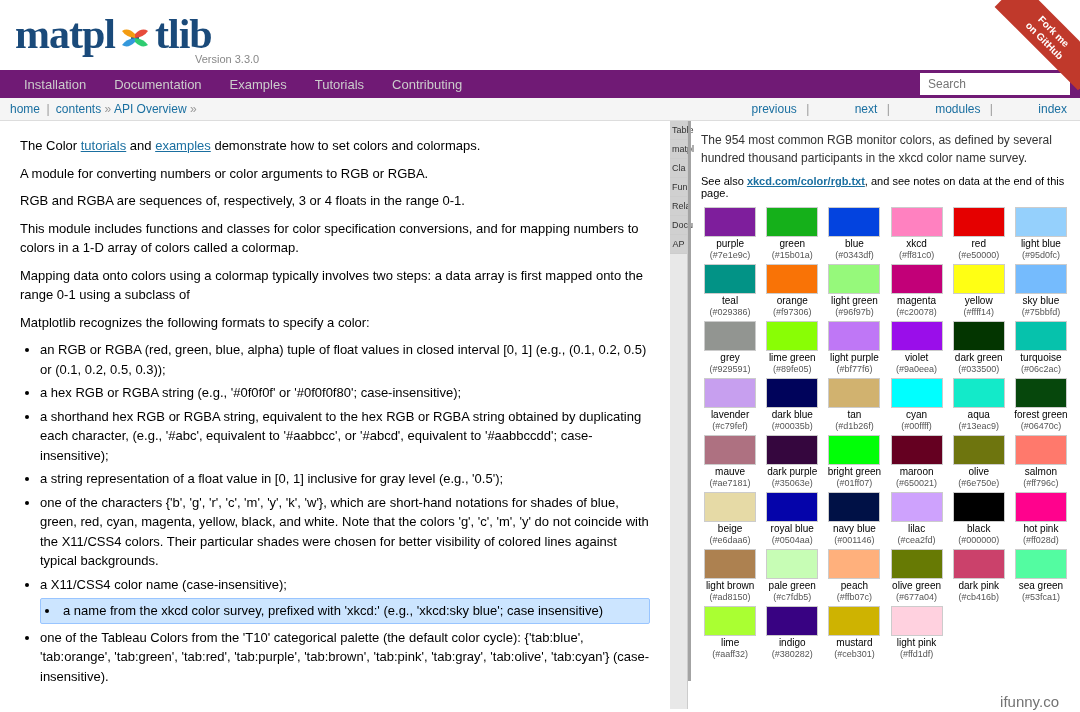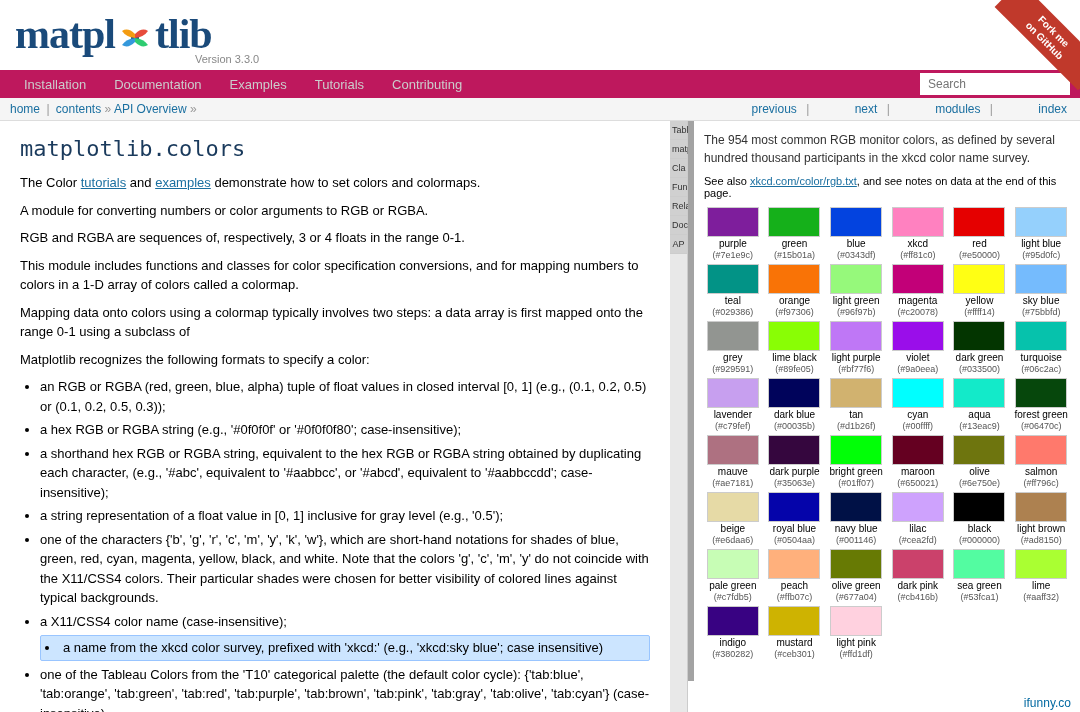--- a/index.html
+++ b/index.html
@@ -27,21 +27,21 @@
       font-weight: bold;
       padding: 5px 35px;
       transform: rotate(45deg);
       white-space: nowrap;
       text-align: center;
       line-height: 1.3;
     }
 
     
     #navbar {
-      background: #be185d;
+      background: #701a75;
       display: flex;
       align-items: center;
       padding: 14px 10px;
       height: 26px;
     }
     .nav-item {
       color: #ccc;
       padding: 0 14px;
       height: 36px;
       display: flex;
@@ -96,21 +96,21 @@
     .intro-text a { color: #1a6fa0; }
 
     .bullet-list { margin-left: 20px; margin-bottom: 8px; }
     .bullet-list li { margin-bottom: 4px; line-height: 1.5; }
 
     
     #right-panel {
       flex: 1;
       padding: 10px;
       font-size: 11px;
-      border-left: 6px solid #a3a3a3;
+      border-left: 3px solid #a3a3a3;
       overflow-y: auto;
       max-height: 560px;
     }
 
     #right-panel-header {
       font-size: 12px;
       line-height: 1.5;
       margin-bottom: 8px;
       color: #333;
     }
@@ -163,23 +163,23 @@
       font-size: 9px;
       color: #333;
       background: #d0d0d0;
       cursor: pointer;
       text-align: center;
     }
 
     .ifunny-watermark {
       position: fixed;
       bottom: 0;
-      right: 4px;
-      font-size: 12px;
-      color: #0369a1;
+      right: 16px;
+      font-size: 15px;
+      color: #737373;
       padding: 2px 5px;
       background: rgba(255,255,255,0.8);
     }
 
     #right-wrapper {
       display: flex;
       flex: 1;
     }
   </style>
 </head>
@@ -236,21 +236,20 @@
       <span class="breadcrumb-sep"> | </span>
       <a>modules</a>
       <span class="breadcrumb-sep"> | </span>
       <a>index</a>
     </div>
   </div>
 
   <div id="main-layout">
 
     <div id="content">
-      <div id="page-title">matplotlib.colors</div>
 
       <p class="intro-text">
         <span>The Color </span><a href="#" style="color:#1a6fa0;">tutorials</a><span> and </span><a href="#" style="color:#1a6fa0;">examples</a><span> demonstrate how to set colors and colormaps.</span>
       </p>
       <p class="intro-text">A module for converting numbers or color arguments to RGB or RGBA.</p>
       <p class="intro-text">RGB and RGBA are sequences of, respectively, 3 or 4 floats in the range 0-1.</p>
       <p class="intro-text">This module includes functions and classes for color specification conversions, and for mapping numbers to colors in a 1-D array of colors called a colormap.</p>
       <p class="intro-text">Mapping data onto colors using a colormap typically involves two steps: a data array is first mapped onto the range 0-1 using a subclass of</p>
 
       <p class="intro-text">Matplotlib recognizes the following formats to specify a color:</p>
@@ -278,21 +277,21 @@
         <div class="side-tab">Rela</div>
         <div class="side-tab">Docu</div>
         <div class="side-tab">AP</div>
       </div>
 
       <div id="right-panel">
         <div id="right-panel-header">
           <span>The 954 most common RGB monitor colors, as defined by several hundred thousand participants in the xkcd color name survey.</span>
         </div>
         <div style="font-size:11px; margin-bottom:8px;">
-          <span>See also </span><a href="#" style="color:#1a6fa0;">xkcd.com/color/rgb.txt</a><span>, and see notes on data at the end of this page.</span>
+          <span>See also </span><a href="#" style="color:#1a6fa0;font-weight:bold;">xkcd.com/color/rgb.txt</a><span>, and see notes on data at the end of this page.</span>
         </div>
 
         <div class="color-grid" id="color-grid">
         <div class="color-swatch">
               <div class="swatch-box" style="background-color: rgb(126, 30, 156);"></div>
               <div class="swatch-name">purple</div>
               <div class="swatch-hex">(#7e1e9c)</div>
             </div>
             <div class="color-swatch">
               <div class="swatch-box" style="background-color: rgb(21, 176, 26);"></div>
@@ -349,21 +348,21 @@
               <div class="swatch-name">sky blue</div>
               <div class="swatch-hex">(#75bbfd)</div>
             </div>
             <div class="color-swatch">
               <div class="swatch-box" style="background-color: rgb(146, 149, 145);"></div>
               <div class="swatch-name">grey</div>
               <div class="swatch-hex">(#929591)</div>
             </div>
             <div class="color-swatch">
               <div class="swatch-box" style="background-color: rgb(137, 254, 5);"></div>
-              <div class="swatch-name">lime black</div>
+              <div class="swatch-name">lime green</div>
               <div class="swatch-hex">(#89fe05)</div>
             </div>
             <div class="color-swatch">
               <div class="swatch-box" style="background-color: rgb(191, 119, 246);"></div>
               <div class="swatch-name">light purple</div>
               <div class="swatch-hex">(#bf77f6)</div>
             </div>
             <div class="color-swatch">
               <div class="swatch-box" style="background-color: rgb(154, 14, 234);"></div>
               <div class="swatch-name">violet</div>
@@ -456,20 +455,25 @@
             </div>
             <div class="color-swatch">
               <div class="swatch-box" style="background-color: rgb(206, 162, 253);"></div>
               <div class="swatch-name">lilac</div>
               <div class="swatch-hex">(#cea2fd)</div>
             </div>
             <div class="color-swatch">
               <div class="swatch-box" style="background-color: rgb(0, 0, 0);"></div>
               <div class="swatch-name">black</div>
               <div class="swatch-hex">(#000000)</div>
+            </div>
+            <div class="color-swatch">
+              <div class="swatch-box" style="background-color: rgb(255, 2, 141);"></div>
+              <div class="swatch-name">hot pink</div>
+              <div class="swatch-hex">(#ff028d)</div>
             </div>
             <div class="color-swatch">
               <div class="swatch-box" style="background-color: rgb(173, 129, 80);"></div>
               <div class="swatch-name">light brown</div>
               <div class="swatch-hex">(#ad8150)</div>
             </div>
             <div class="color-swatch">
               <div class="swatch-box" style="background-color: rgb(199, 253, 181);"></div>
               <div class="swatch-name">pale green</div>
               <div class="swatch-hex">(#c7fdb5)</div>

